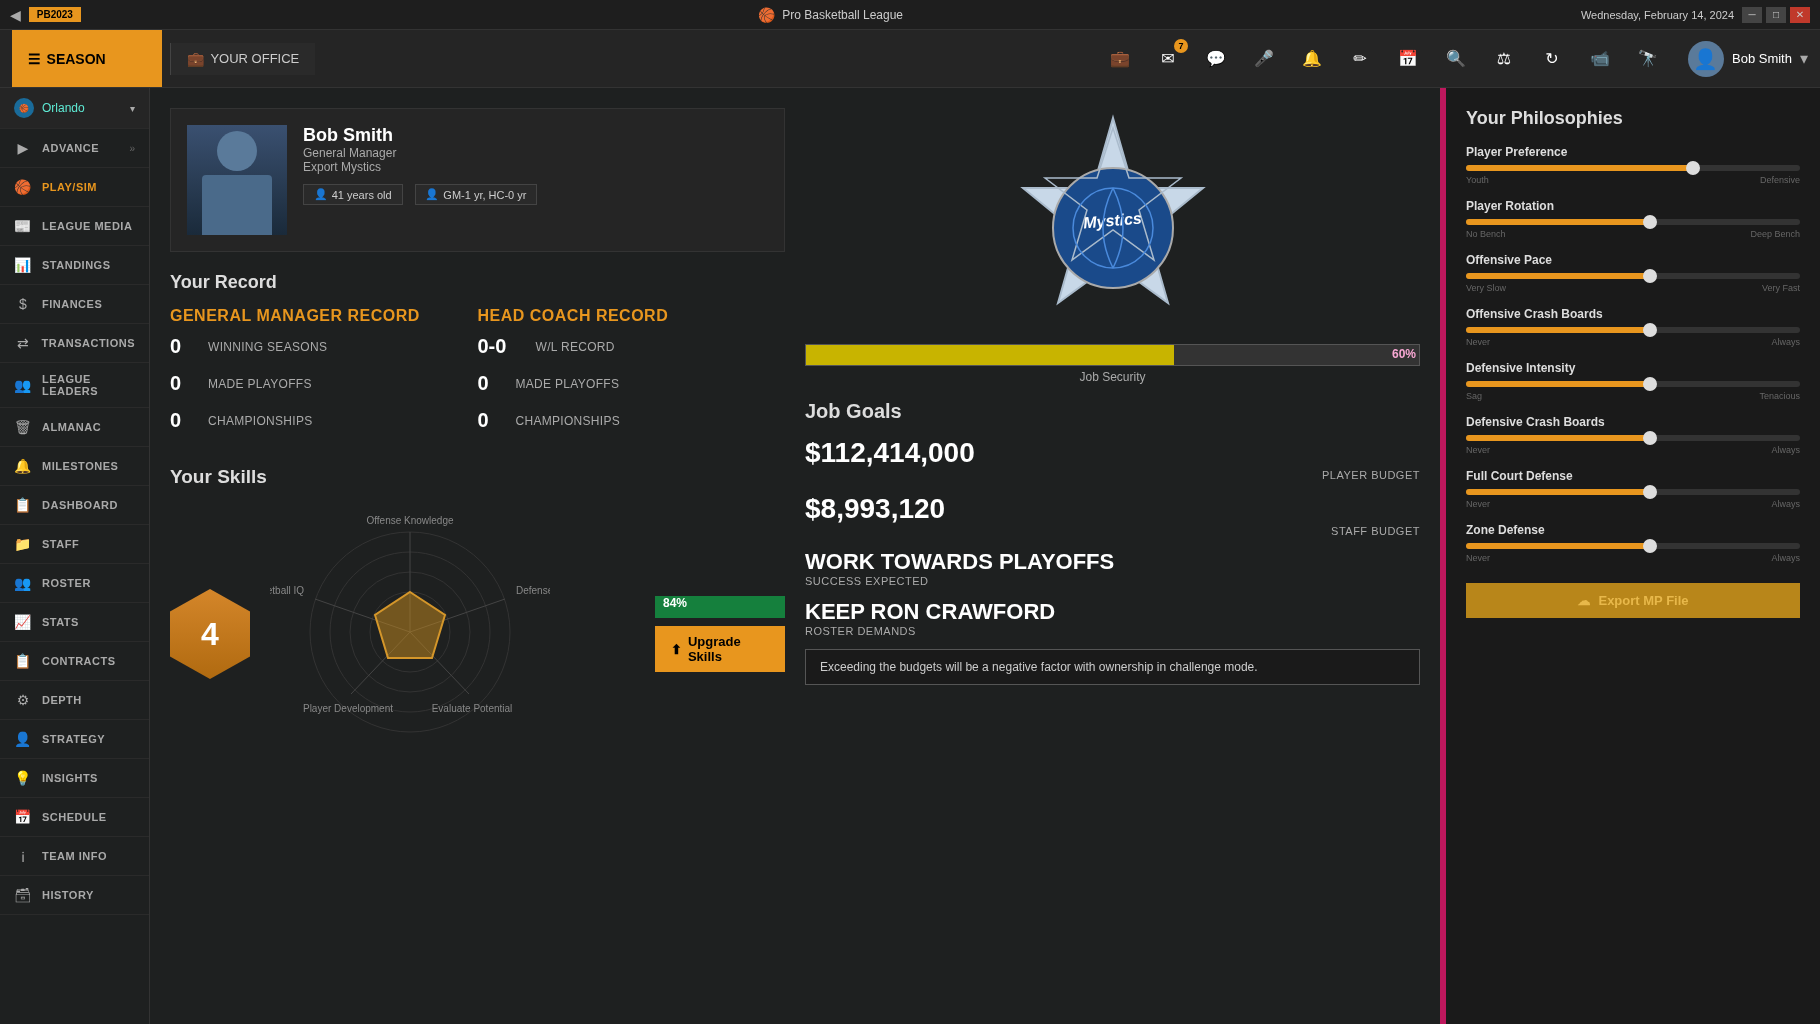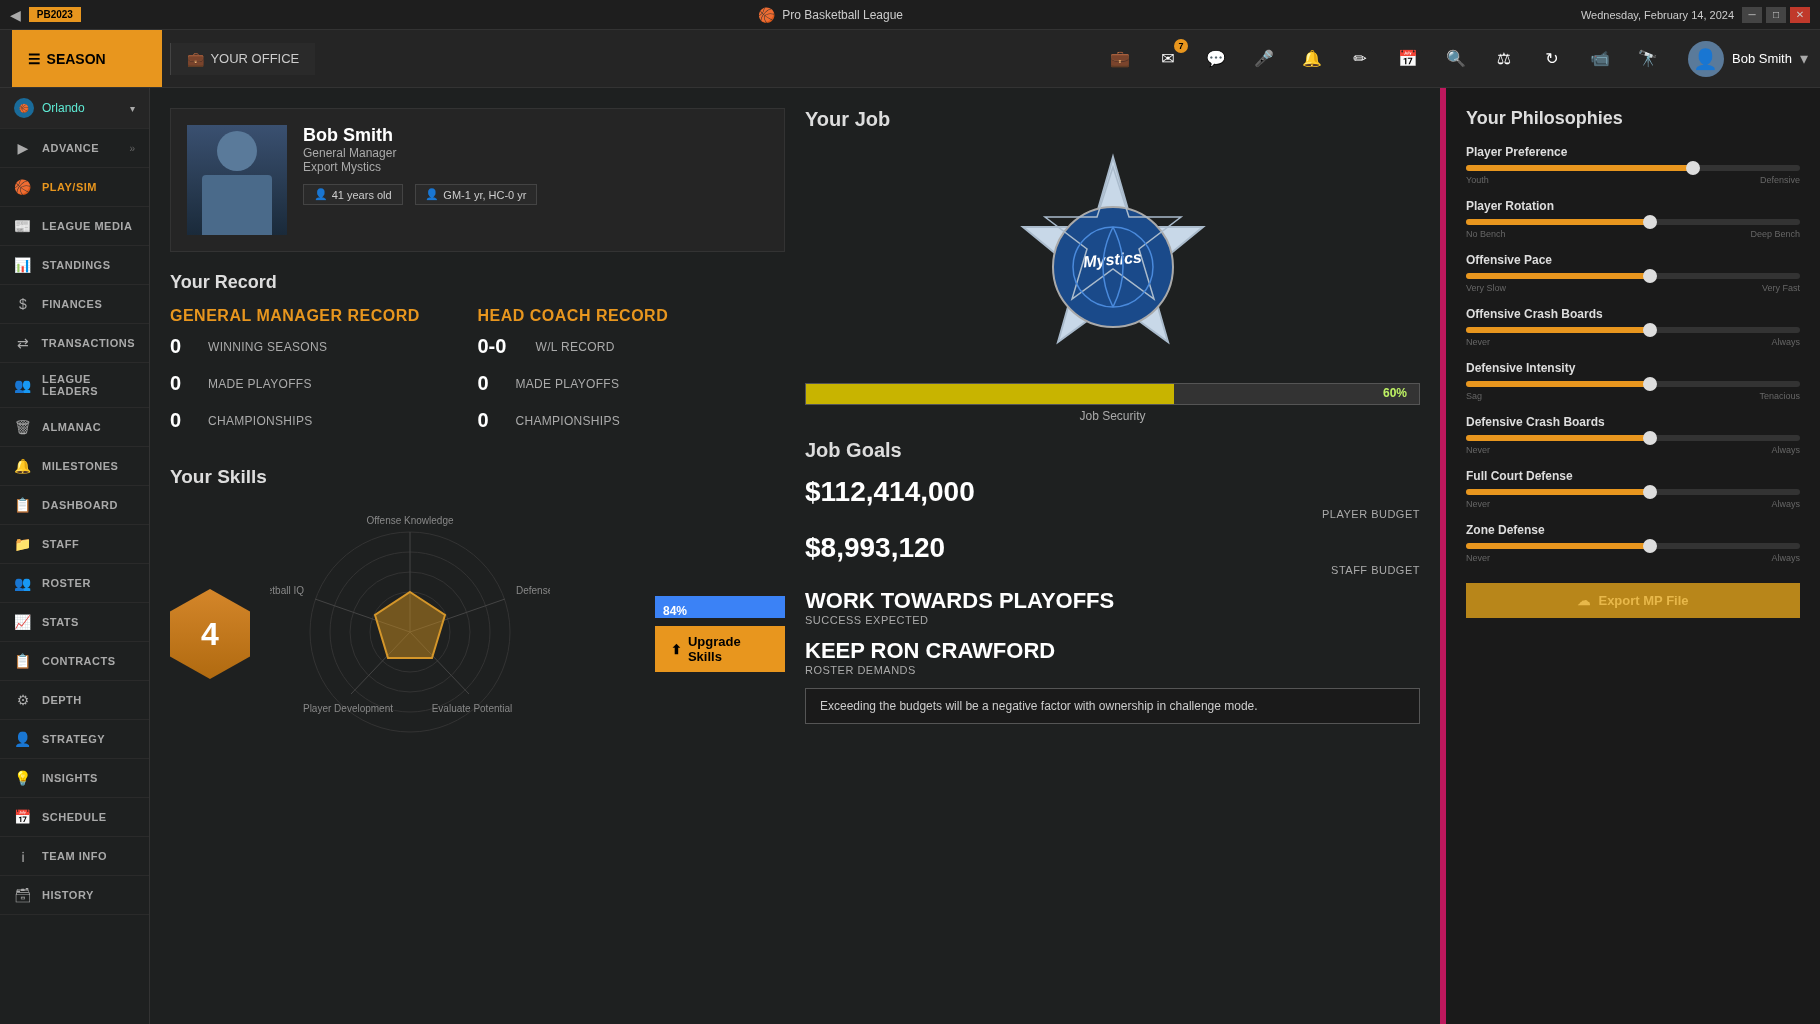--- a/index.html
+++ b/index.html
@@ -117,21 +117,21 @@
     .upgrade-btn {
       background: #e8961e; color: #000; font-weight: bold; font-size: 13px;
       padding: 8px 16px; cursor: pointer; display: flex; align-items: center;
       justify-content: center; gap: 6px; margin-top: 8px;
     }
     .section-title { font-size: 20px; font-weight: bold; color: #ddd; margin-bottom: 16px; align-self: flex-start; }
 
     
     .job-security-bar-outer { width: 100%; height: 22px; background: #333; border: 1px solid #555; margin-bottom: 4px; position: relative; }
     .job-security-bar-inner { height: 100%; background: #c8b400; }
-    .job-security-pct { position: absolute; right: 12px; top: 2px; font-size: 12px; font-weight: bold; color: #bef264; }
+    .job-security-pct { position: absolute; right: 3px; top: 2px; font-size: 12px; font-weight: bold; color: #f9a8d4; }
     .job-security-label { text-align: center; font-size: 12px; color: #aaa; margin-bottom: 16px; }
 
     
     .job-goals-title { font-size: 20px; font-weight: bold; color: #ddd; margin-bottom: 14px; align-self: flex-start; }
     .goal-amount { font-size: 28px; font-weight: bold; color: #fff; }
     .goal-label { font-size: 11px; color: #aaa; text-transform: uppercase; letter-spacing: 0.5px; margin-bottom: 12px; text-align: right; }
     .goal-text-large { font-size: 22px; font-weight: bold; color: #fff; text-transform: uppercase; }
     .goal-text-sub { font-size: 11px; color: #aaa; text-transform: uppercase; letter-spacing: 0.5px; margin-bottom: 12px; }
 
     .warning-box {
@@ -439,36 +439,35 @@
                 <text x="140" y="22" fill="#888" font-size="10" text-anchor="middle">Offense Knowledge</text>
                 <text x="246" y="92" fill="#888" font-size="10" text-anchor="start">Defense Knowledge</text>
                 <text x="202" y="210" fill="#888" font-size="10" text-anchor="middle">Evaluate Potential</text>
                 <text x="78" y="210" fill="#888" font-size="10" text-anchor="middle">Player Development</text>
                 <text x="34" y="92" fill="#888" font-size="10" text-anchor="end">Basketball IQ</text>
               </svg>
             </div>
 
             <div style="width:130px;">
               <div style="margin-bottom:6px;">
-                <div style="background:#3b82f6;height:22px;display:flex;align-items:flex-end;padding:0 8px;font-size:12px;font-weight:bold;">
+                <div style="background:#15803d;height:22px;display:flex;align-items:flex-start;padding:0 8px;font-size:12px;font-weight:bold;">
                   <span>84%</span>
                 </div>
               </div>
               <div class="upgrade-btn">
                 <span>⬆</span>
                 <span>Upgrade Skills</span>
               </div>
             </div>
           </div>
         </div>
       </div>
 
       <div class="center-right">
         <div class="full-width">
-          <div class="section-title">Your Job</div>
 
           <div style="display:flex;justify-content:center;margin-bottom:16px;">
             <svg width="220" height="220" viewBox="0 0 220 220">
 
               <polygon points="110,10 130,80 200,80 145,125 165,195 110,155 55,195 75,125 20,80 90,80" fill="#c8d8e8" stroke="#aabbcc" stroke-width="2"></polygon>
 
               <circle cx="110" cy="120" r="60" fill="#1a4a8a" stroke="#aaa" stroke-width="2"></circle>
 
               <polygon points="110,20 126,70 178,70 136,102 151,152 110,122 69,152 84,102 42,70 94,70" fill="none" stroke="#aabbcc" stroke-width="1.5"></polygon>
 

